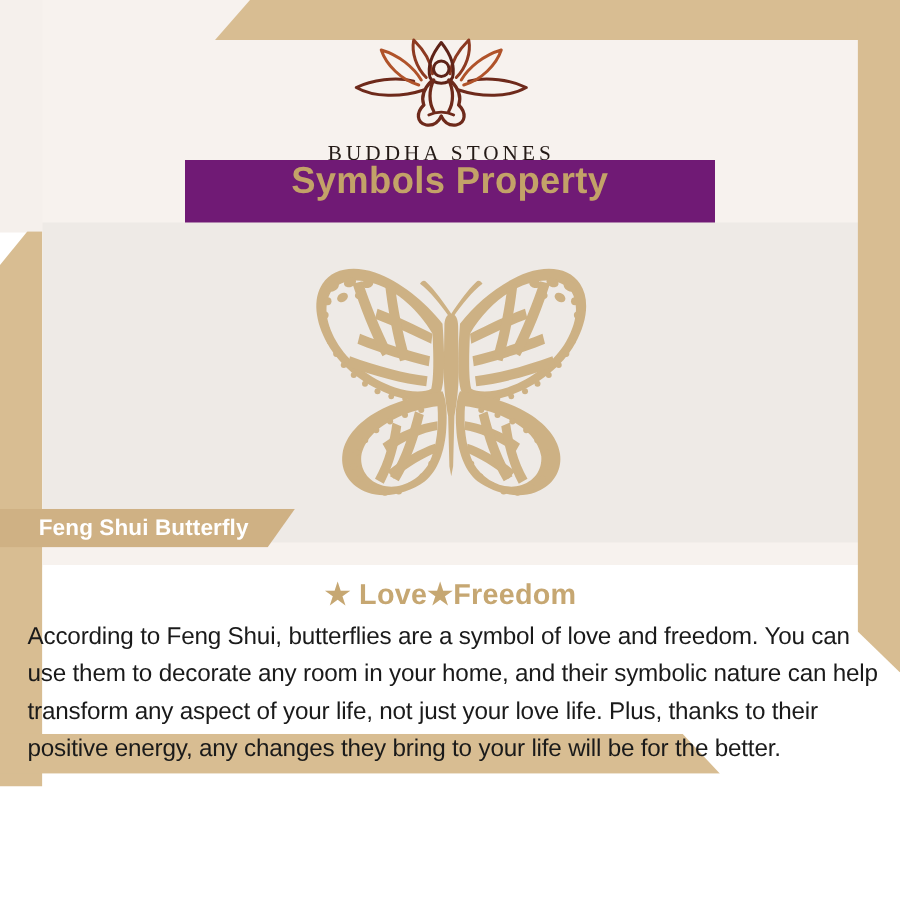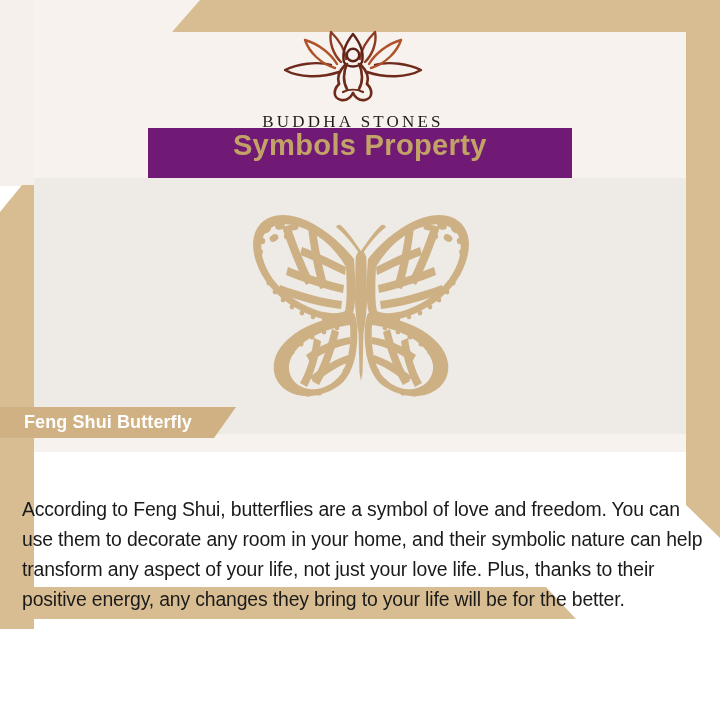--- a/index.html
+++ b/index.html
@@ -132,21 +132,21 @@
   .tag-banner {
     position: absolute;
     left: 0; top: 407px;
     width: 236px; height: 31px;
     background: #cfb184;
     clip-path: polygon(0 0, 236px 0, 214px 31px, 0 31px);
     display: flex;
     align-items: center;
   }
   .tag-text {
-    padding-left: 24px;
+    padding-left: 31px;
     font-family: "Liberation Sans", sans-serif;
     font-weight: bold;
     font-size: 18px;
     color: #ffffff;
     letter-spacing: 0.1px;
   }
 
   
   .subhead {
     position: absolute;
@@ -360,16 +360,17 @@
           <circle cx="189" cy="123" r="2.4"></circle>
         </g>
       </g>
     </svg>
   </div>
 
   <div class="tag-banner">
     <span class="tag-text">Feng Shui Butterfly</span>
   </div>
 
+  <div class="subhead">★ Love★Freedom</div>
 
   <div class="body-copy">According to Feng Shui, butterflies are a symbol of love and freedom. You can use them to decorate any room in your home, and their symbolic nature can help transform any aspect of your life, not just your love life. Plus, thanks to their positive energy, any changes they bring to your life will be for the better.</div>
 
 </div>
 
 </body></html>

